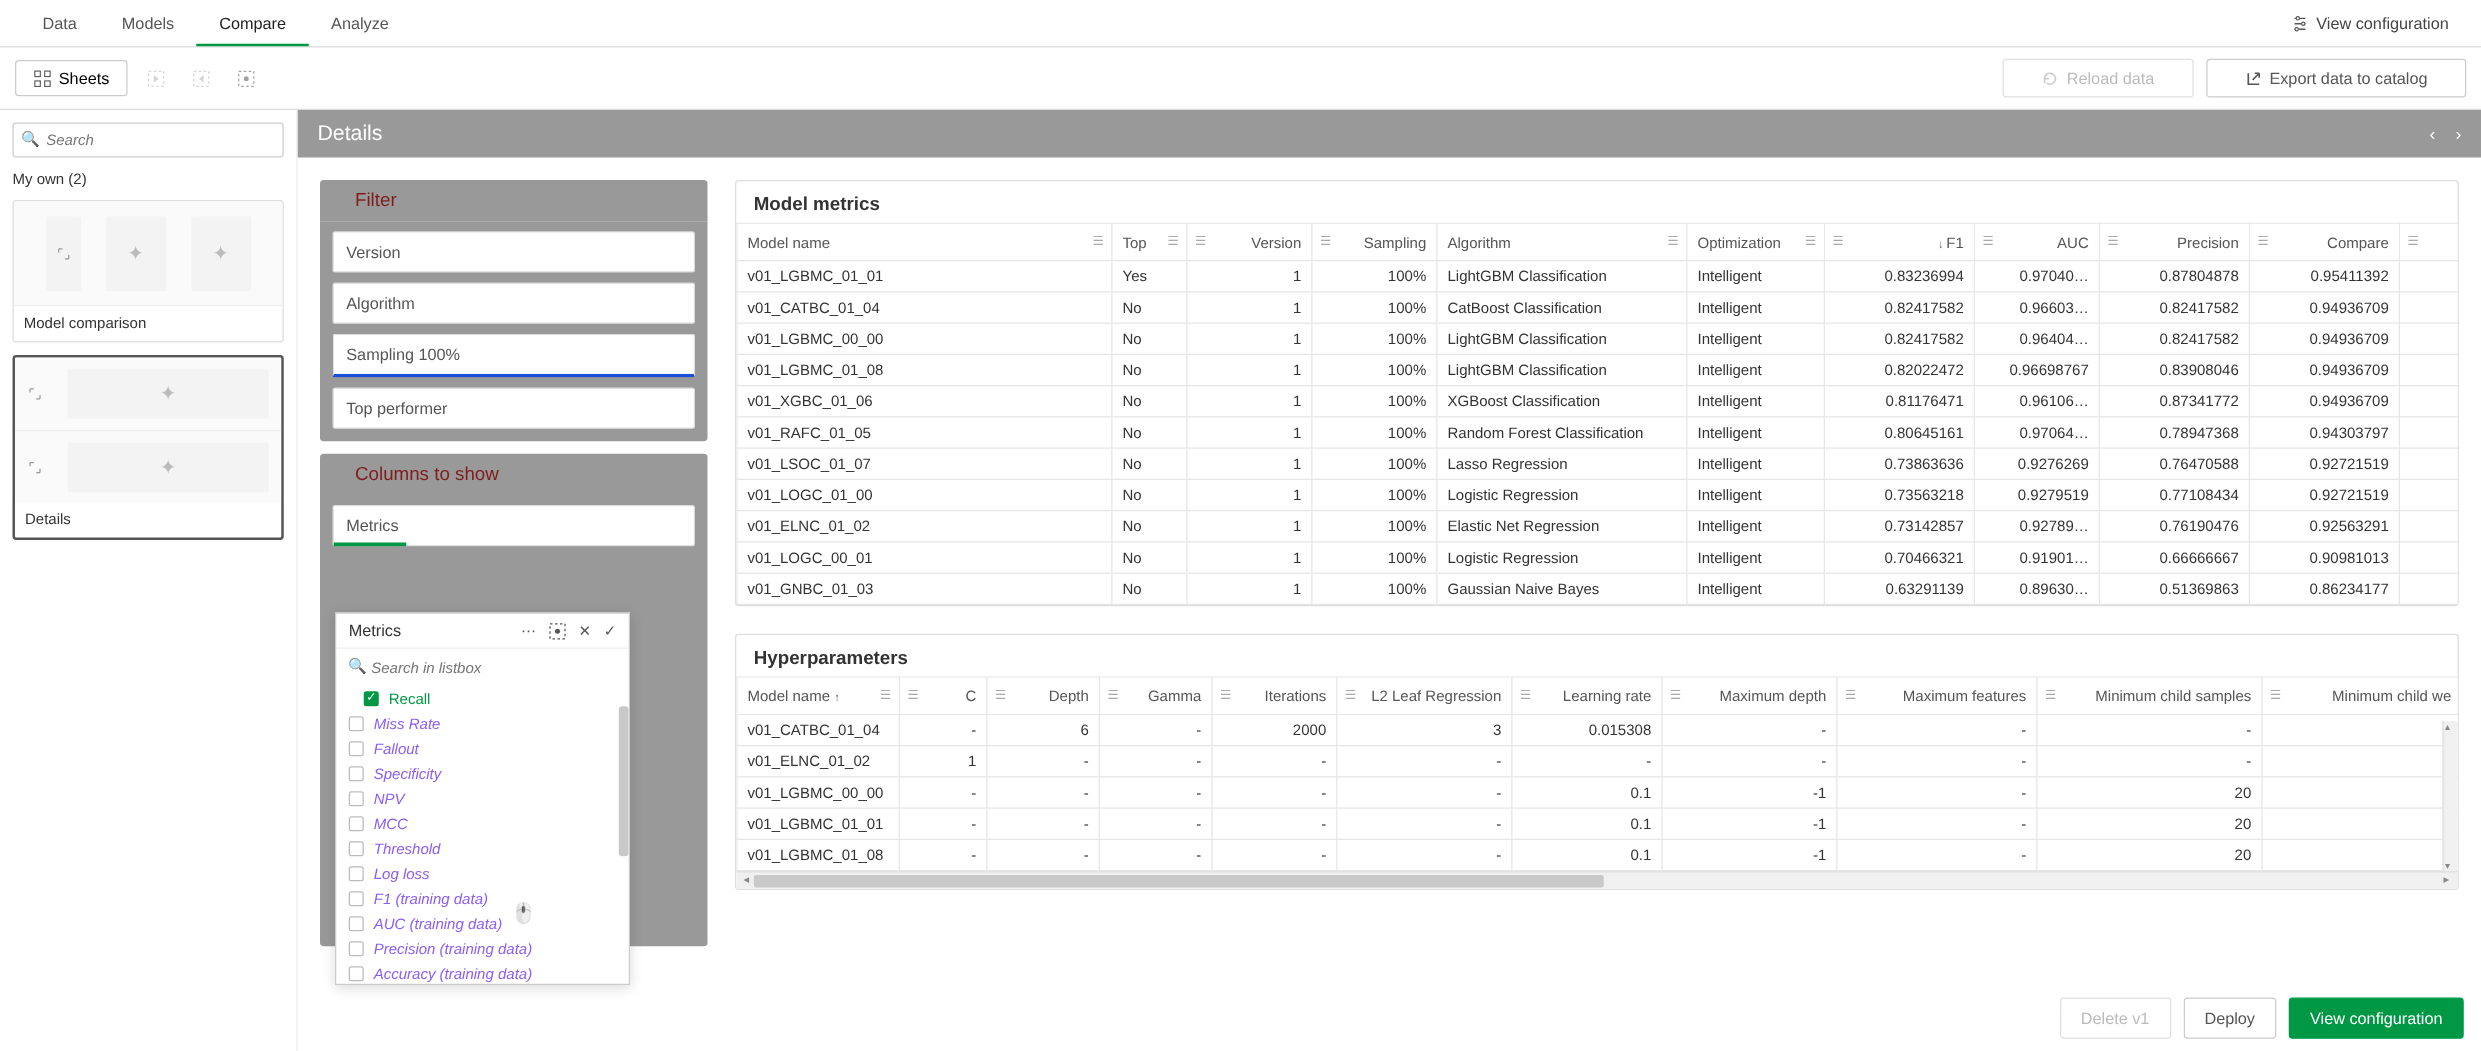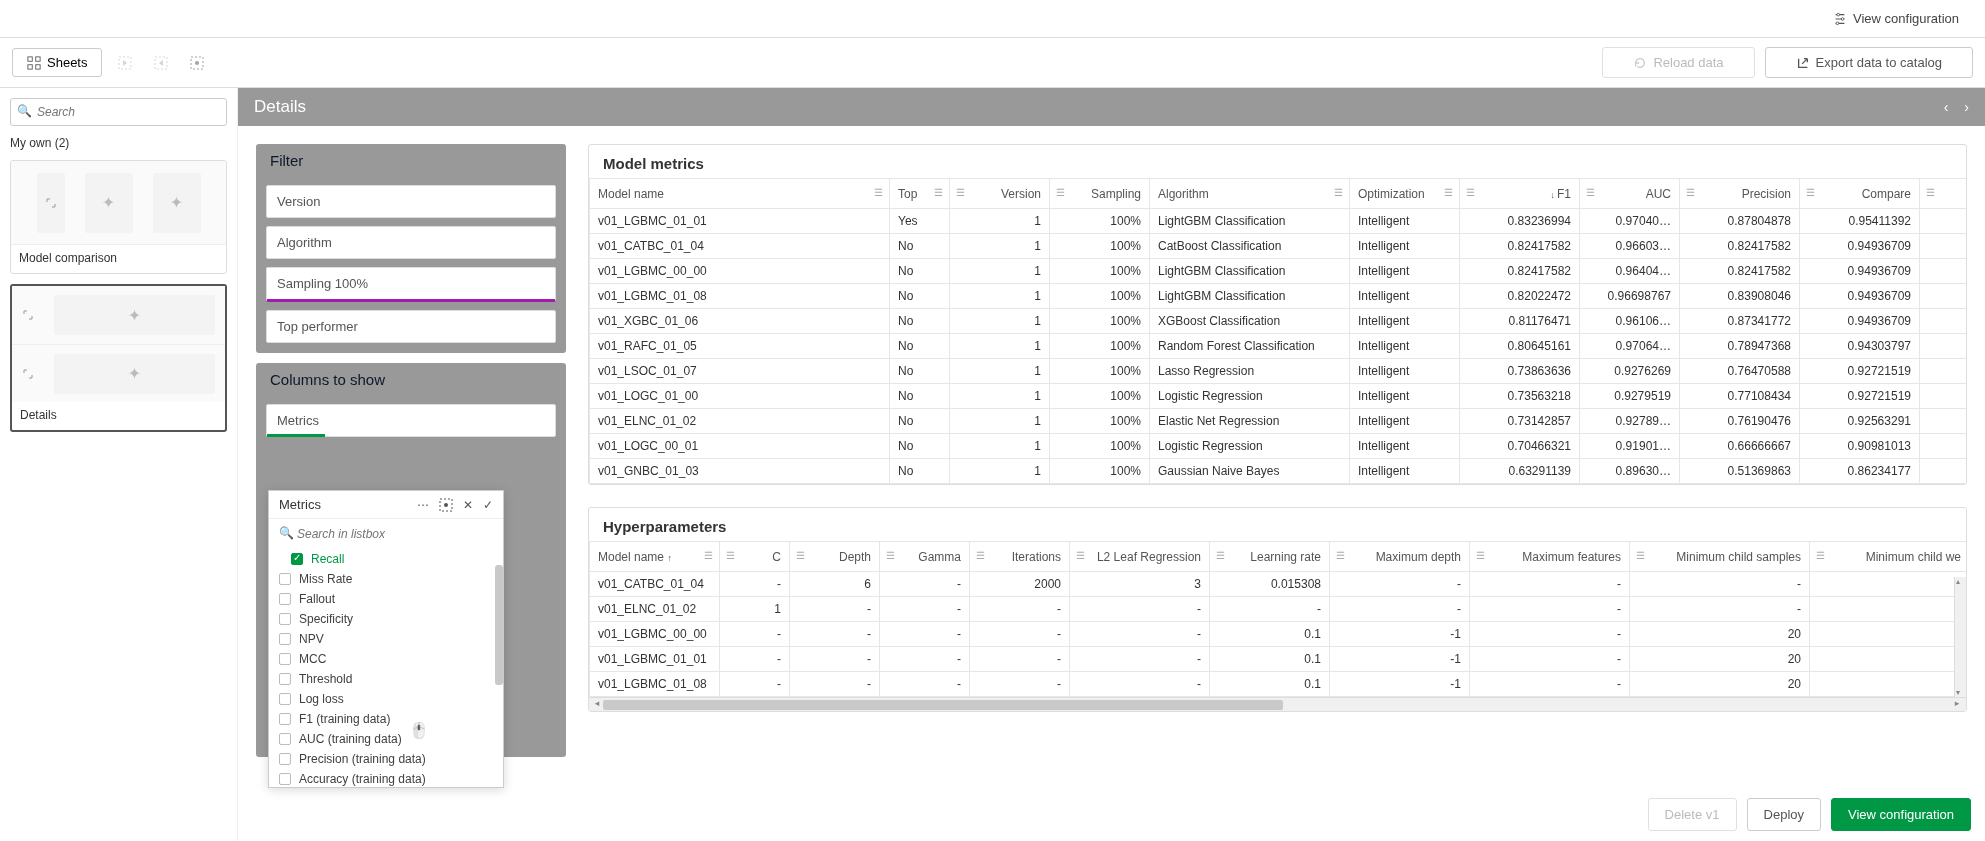--- a/index.html
+++ b/index.html
@@ -34,38 +34,38 @@
 .card-stack { display: flex; flex-direction: column; }
 .card-stack .row { height: 58px; background: #fafafa; display: flex; align-items: center; gap: 20px; padding: 0 10px; border-top: 1px solid #eee; }
 .card-stack .row:first-child { border-top: none; }
 
 .center { flex: 1; position: relative; overflow: hidden; }
 .details-header { background: #999; color: #fff; height: 38px; display: flex; align-items: center; padding: 0 16px; font-size: 17px; }
 .nav-arrows { margin-left: auto; display: flex; gap: 16px; font-size: 14px; }
 .content-row { display: flex; gap: 22px; padding: 18px 18px 0 18px; height: calc(100% - 38px); }
 .filter-panel { width: 310px; display: flex; flex-direction: column; gap: 10px; }
 .panel-block { border-radius: 3px; overflow: visible; }
-.panel-head { background: #999; color: #0f172a; padding: 8px 14px; font-size: 15px; border-radius: 3px 3px 0 0; }
+.panel-head { background: #999; color: #7f1d1d; padding: 8px 28px; font-size: 15px; border-radius: 3px 3px 0 0; }
 .panel-body { background: #999; padding: 8px 10px 10px; border-radius: 0 0 3px 3px; display: flex; flex-direction: column; gap: 8px; }
 .panel-body.cols { padding-bottom: 320px; }
 .filter-item { background: #fff; border: 1px solid #ddd; border-radius: 2px; padding: 8px 10px; font-size: 13px; color: #555; position: relative; }
-.filter-item.active { border-bottom: 3px solid #a21caf; }
+.filter-item.active { border-bottom: 3px solid #1d4ed8; }
 .filter-item.partial::after { content: ""; position: absolute; left: 0; bottom: -1px; width: 20%; height: 3px; background: #009845; }
 
 .listbox-popup { position: absolute; left: 268px; top: 490px; width: 236px; background: #fff; border: 1px solid #ccc; box-shadow: 0 2px 10px rgba(0,0,0,0.15); z-index: 100; }
 .lb-head { display: flex; align-items: center; padding: 6px 10px; border-bottom: 1px solid #eee; }
 .lb-head .title { flex: 1; font-size: 13px; color: #333; }
 .lb-head .icons { display: flex; gap: 10px; align-items: center; }
 .lb-head .icons span { cursor: pointer; color: #555; }
 .lb-head .check { color: #009845; }
 .lb-search { position: relative; padding: 4px 8px; }
 .lb-search input { width: 100%; border: none; padding: 4px 4px 4px 20px; font-style: italic; color: #aaa; font-size: 12px; }
 .lb-search .sicon { position: absolute; left: 10px; top: 7px; color: #888; }
 .lb-list { max-height: 238px; overflow: hidden; position: relative; }
-.lb-row { display: flex; align-items: center; padding: 2px 10px; font-size: 12px; color: #404040; gap: 8px; height: 20px; }
+.lb-row { display: flex; align-items: center; padding: 2px 10px; font-size: 12px; font-style: italic; color: #8b5cf6; gap: 8px; height: 20px; }
 .lb-row .chk { width: 12px; height: 12px; border: 1px solid #bbb; border-radius: 2px; display: inline-block; }
 .lb-row.sel { color: #009845; font-style: normal; padding-left: 22px; }
 .lb-row.sel .chk { background: #009845; border-color: #009845; position: relative; }
 .lb-row.sel .chk::after { content: "✓"; color: #fff; position: absolute; font-size: 10px; left: 1px; top: -2px; }
 .lb-scroll { position: absolute; right: 0; top: 16px; width: 8px; height: 120px; background: #c9c9c9; border-radius: 3px; }
 
 .right-panels { flex: 1; display: flex; flex-direction: column; gap: 22px; min-width: 0; }
 .tbl-block { border: 1px solid #ddd; border-radius: 3px; display: flex; flex-direction: column; min-width: 0; }
 .tbl-title { padding: 10px 14px 6px; font-size: 15px; font-weight: 600; color: #333; }
 .tbl-wrap { overflow: hidden; position: relative; }
@@ -93,20 +93,26 @@
 .footer-btns .btn.disabled { color: #bbb; border-color: #e0e0e0; }
 .footer-btns .btn.primary { background: #009845; color: #fff; border-color: #009845; }
 
 .cursor { position: absolute; left: 409px; top: 721px; font-size: 16px; z-index: 200; pointer-events: none; }
 svg { display: block; }
 </style>
 </head>
 <body>
 
 <div class="topbar">
+  <div class="tabs">
+    <div class="tab">Data</div>
+    <div class="tab">Models</div>
+    <div class="tab active">Compare</div>
+    <div class="tab">Analyze</div>
+  </div>
   <div class="spacer"></div>
   <div class="view-config">
     <svg class="vcicon" viewBox="0 0 16 16">
         <path d="M3 3h10M3 8h10M3 13h10" stroke="#555" stroke-width="1.2"></path>
         <circle cx="6" cy="3" r="1.5" fill="#fff" stroke="#555"></circle>
         <circle cx="11" cy="8" r="1.5" fill="#fff" stroke="#555"></circle>
         <circle cx="5" cy="13" r="1.5" fill="#fff" stroke="#555"></circle>
       </svg>
     <span>View configuration</span>
   </div>

